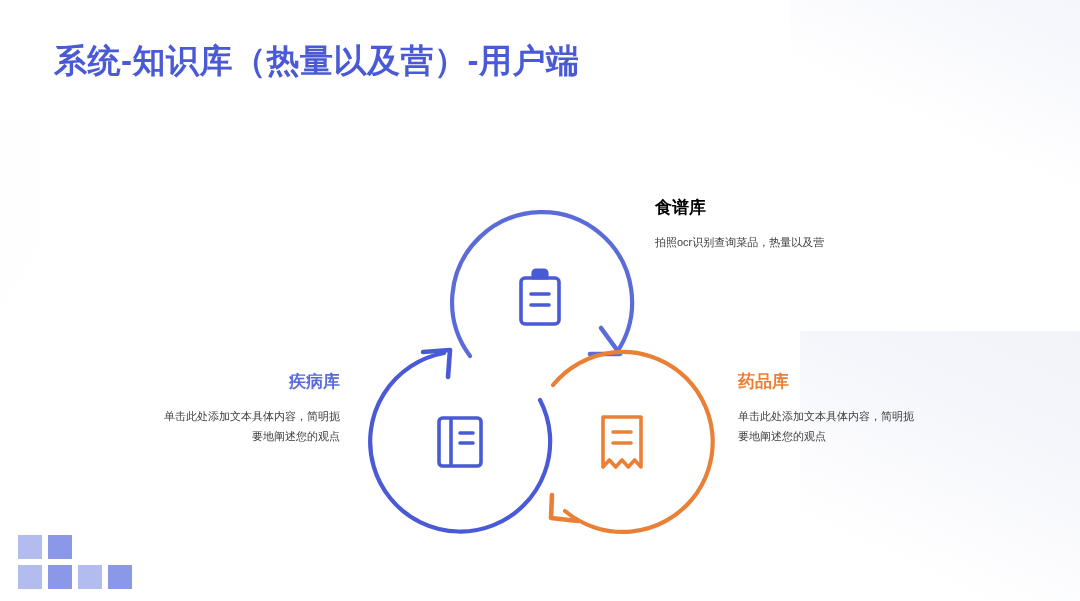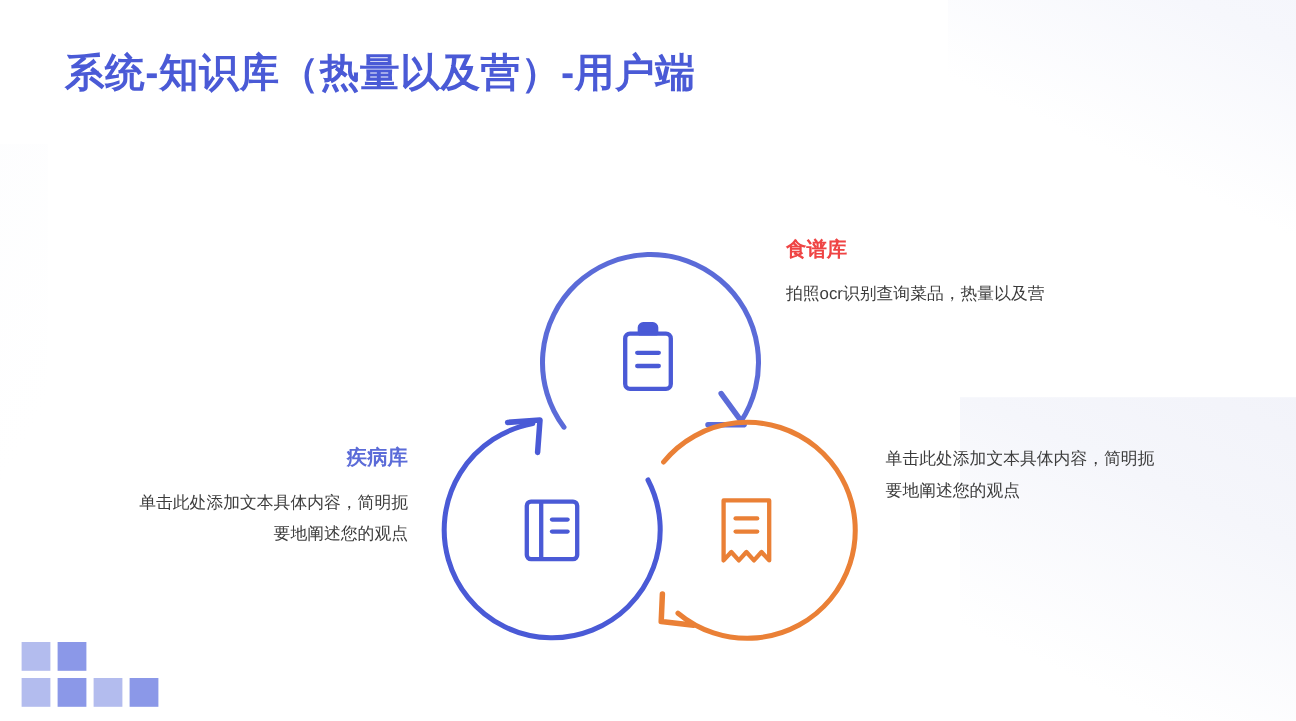--- a/index.html
+++ b/index.html
@@ -85,33 +85,33 @@
     position: absolute;
   }
   .node-heading {
     font-size: 17px;
     font-weight: 700;
     line-height: 1.4;
     margin: 0 0 12px 0;
     white-space: nowrap;
   }
   .node-desc {
-    font-size: 14px;
+    font-size: 11px;
     line-height: 1.85;
     color: #3c3c3c;
     margin: 0;
   }
 
   .node-recipe {
     left: 655px;
     top: 196px;
     width: 272px;
     text-align: left;
   }
-  .node-recipe .node-heading { color: #ef4444; }
+  .node-recipe .node-heading { color: #000000; }
 
   .node-disease {
     left: 60px;
     top: 370px;
     width: 280px;
     text-align: right;
   }
   .node-disease .node-heading { color: #5b6bd8; }
 
   .node-drug {
@@ -214,20 +214,21 @@
 
   <div class="node-text node-disease">
     <div class="node-heading">疾病库</div>
     <div class="node-desc">
       <div>单击此处添加文本具体内容，简明扼</div>
       <div>要地阐述您的观点</div>
     </div>
   </div>
 
   <div class="node-text node-drug">
+    <div class="node-heading">药品库</div>
     <div class="node-desc">
       <div>单击此处添加文本具体内容，简明扼</div>
       <div>要地阐述您的观点</div>
     </div>
   </div>
 
   <div class="deco-squares">
     <div class="deco-sq sq-light" style="left:0px;  top:0px;"></div>
     <div class="deco-sq sq-dark" style="left:30px; top:0px;"></div>
     <div class="deco-sq sq-light" style="left:0px;  top:30px;"></div>

